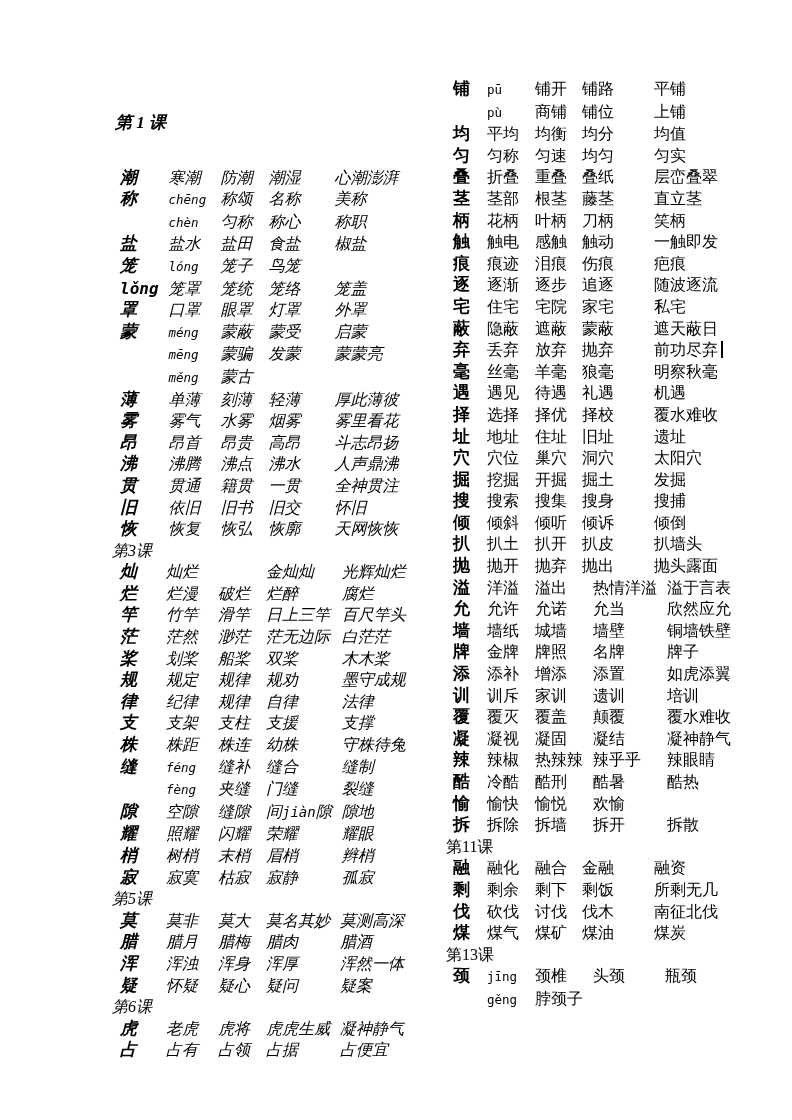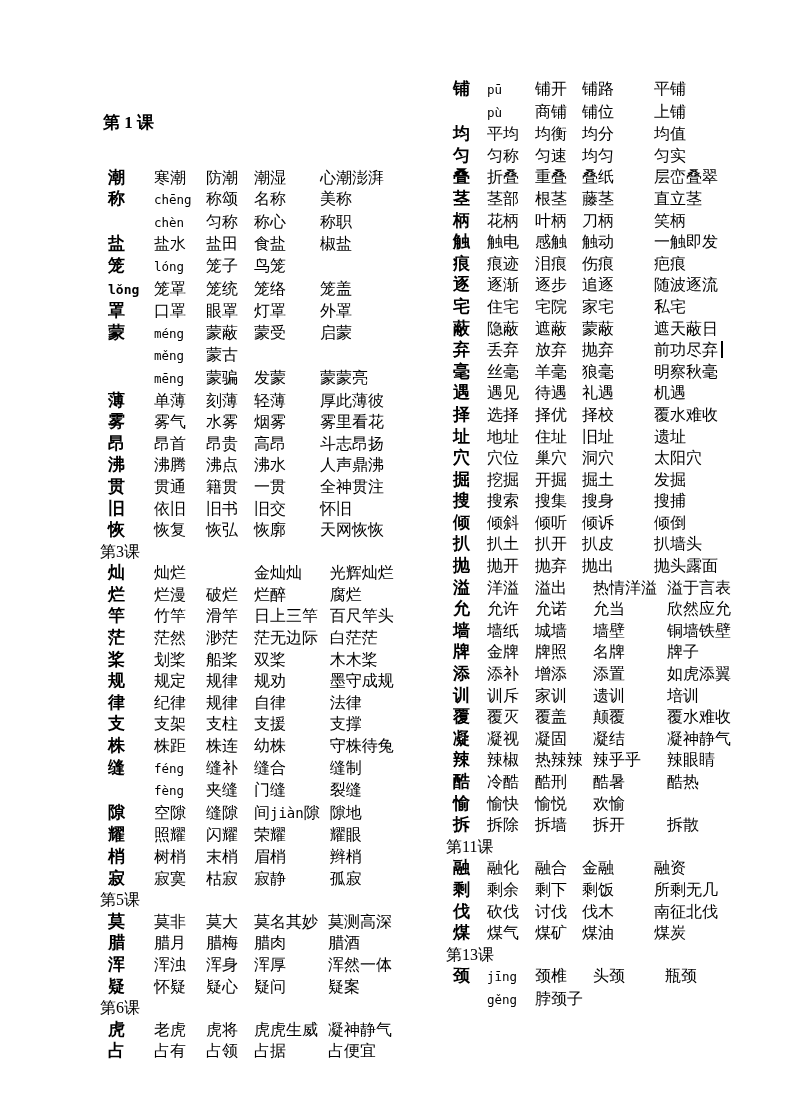--- a/index.html
+++ b/index.html
@@ -9,21 +9,21 @@
     color: #000000;
     font-family: "Liberation Serif", serif;
   }
   .page {
     position: relative;
     width: 792px; height: 1120px;
     overflow: hidden;
     background: #ffffff;
   }
   .col { position: absolute; }
-  .col-left  { left: 100px;  top: 112px; width: 340px; }
+  .col-left  { left: 112px;  top: 112px; width: 340px; font-style: italic; }
   .col-right { left: 446px; top: 78px;  width: 344px; }
 
   .lesson-heading {
     font-size: 16px;
     line-height: 21.6px;
     white-space: nowrap;
   }
   .lesson-heading.bold {
     font-weight: bold;
     font-size: 17px;
@@ -54,21 +54,21 @@
   
   .col-right .w-head { min-width: 24px; }
   .col-right .w-c0   { min-width: 38px; }
   .col-right .w-c1   { min-width: 37px; }
   .col-right .w-c2   { min-width: 62px; }
 
   .py {
     font-family: "DejaVu Sans Mono", monospace;
     font-size: 12.5px;
   }
-  .vhead.py { font-size: 13px; font-weight: bold; }
+  .vhead.py { font-size: 16px; font-weight: bold; }
 
   .lat {
     font-family: "DejaVu Sans Mono", monospace;
     font-size: 14px;
   }
 
   .text-cursor {
     display: inline-block;
     width: 2px; height: 17px;
     background: #000000;
@@ -133,29 +133,29 @@
         </div>
         <div class="vrow">
           <span class="vcell vhead w-head">蒙</span>
           <span class="vcell w-c0 py">méng</span>
           <span class="vcell w-c1">蒙蔽</span>
           <span class="vcell w-c2">蒙受</span>
           <span class="vcell w-c3">启蒙</span>
         </div>
         <div class="vrow">
           <span class="vcell vhead w-head"></span>
-          <span class="vcell w-c0 py">měng</span>
-          <span class="vcell w-c1">蒙古</span>
-        </div>
-        <div class="vrow">
-          <span class="vcell vhead w-head"></span>
           <span class="vcell w-c0 py">mēng</span>
           <span class="vcell w-c1">蒙骗</span>
           <span class="vcell w-c2">发蒙</span>
           <span class="vcell w-c3">蒙蒙亮</span>
+        </div>
+        <div class="vrow">
+          <span class="vcell vhead w-head"></span>
+          <span class="vcell w-c0 py">měng</span>
+          <span class="vcell w-c1">蒙古</span>
         </div>
         <div class="vrow">
           <span class="vcell vhead w-head">薄</span>
           <span class="vcell w-c0">单薄</span>
           <span class="vcell w-c1">刻薄</span>
           <span class="vcell w-c2">轻薄</span>
           <span class="vcell w-c3">厚此薄彼</span>
         </div>
         <div class="vrow">
           <span class="vcell vhead w-head">雾</span>

